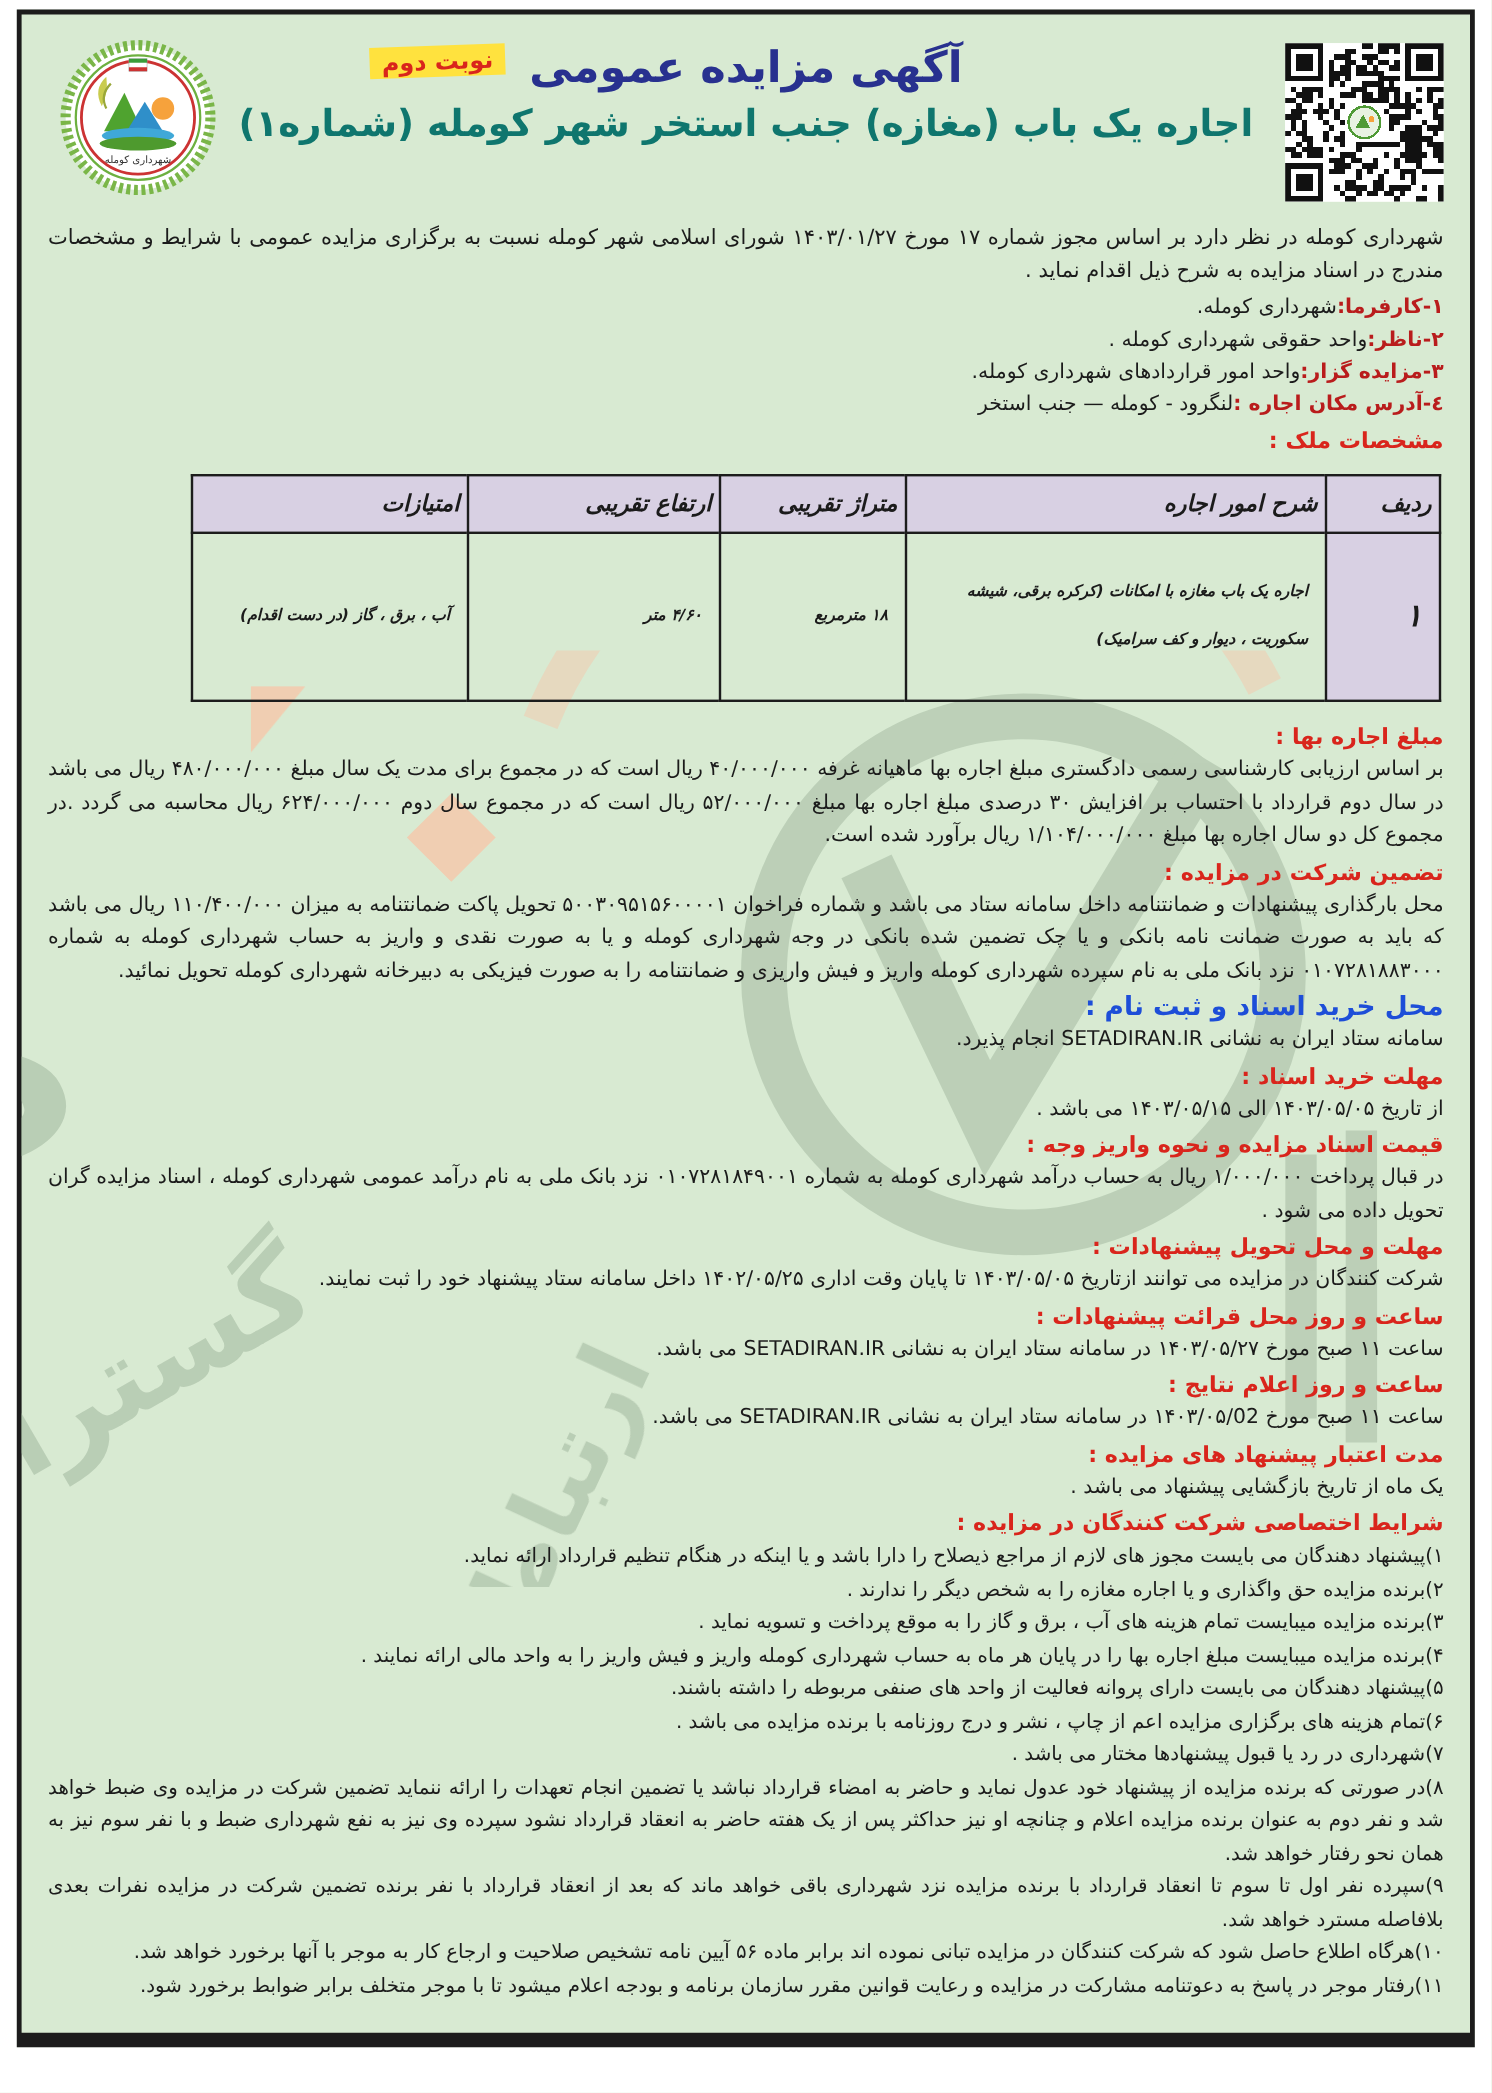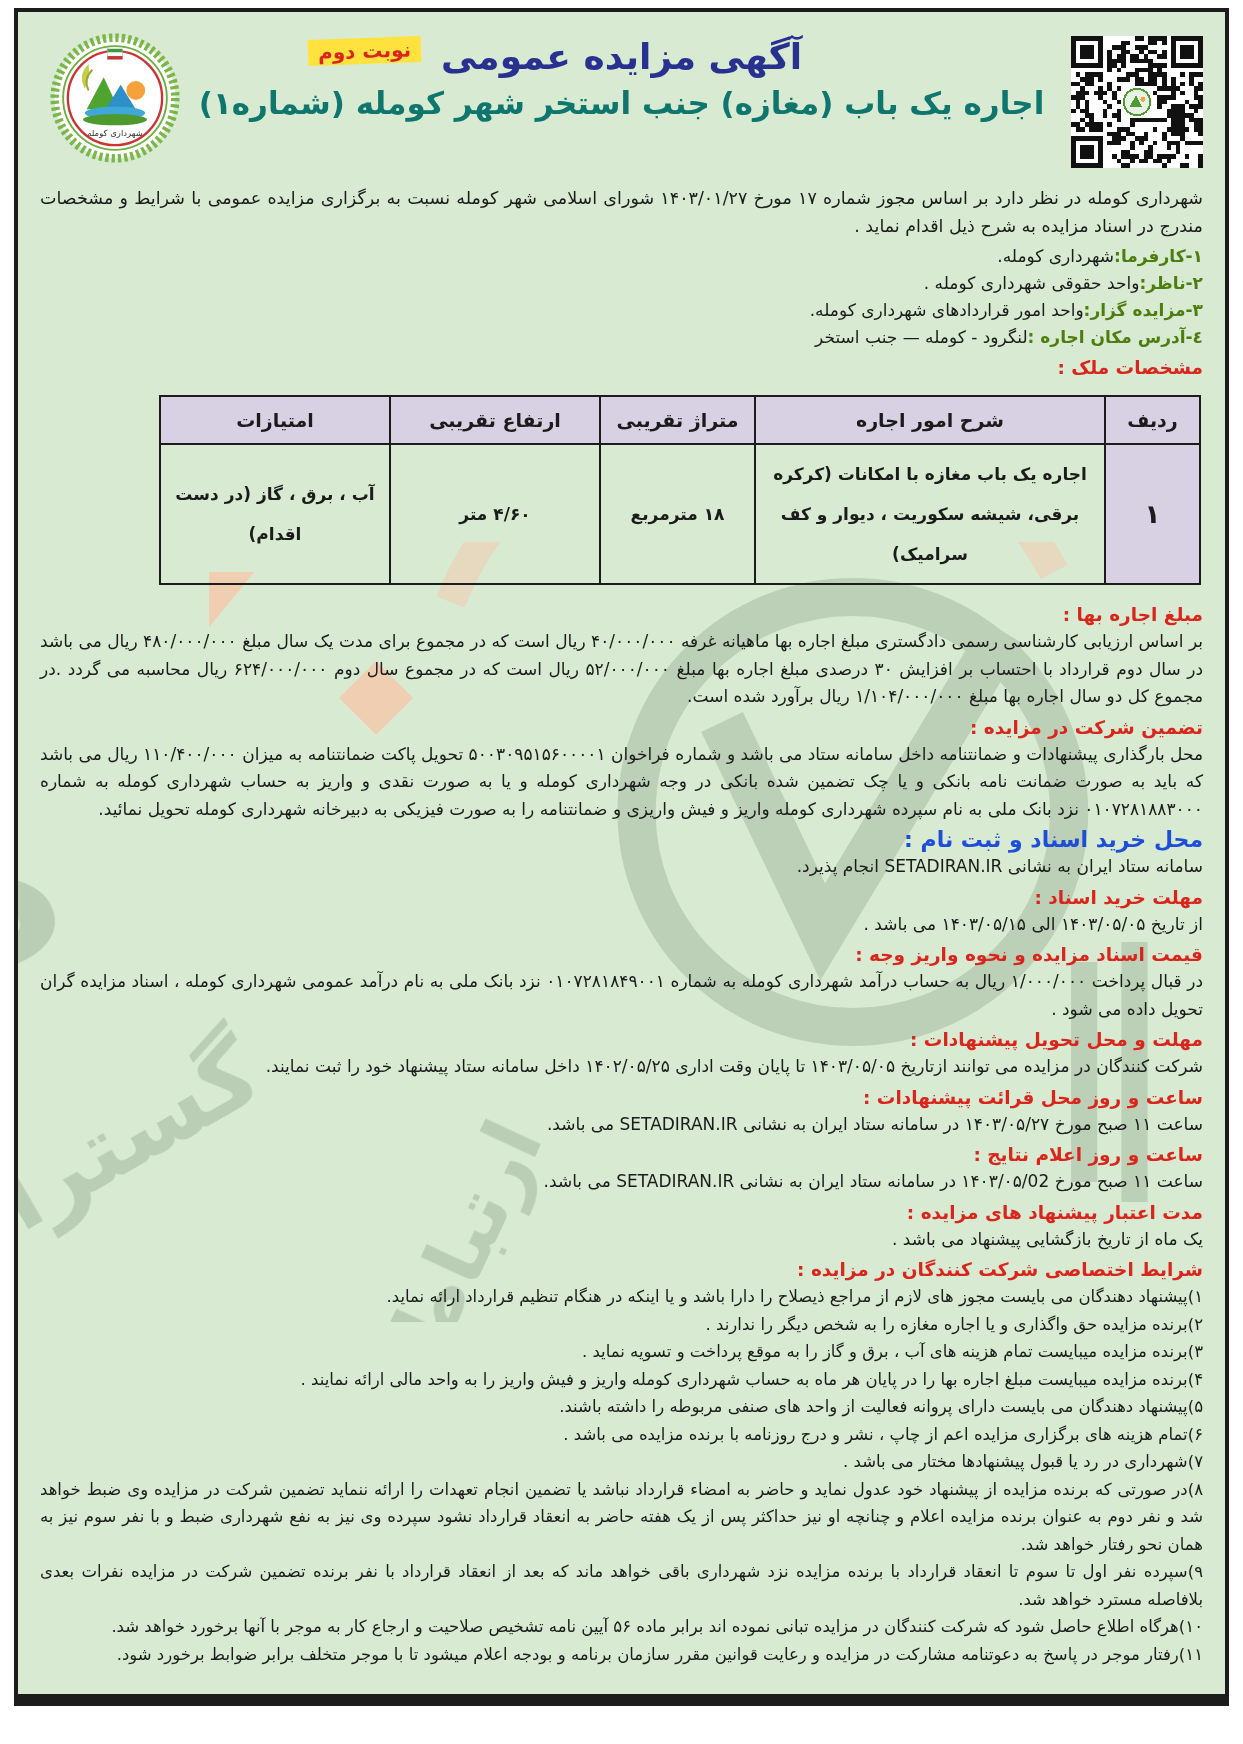--- a/index.html
+++ b/index.html
@@ -44,43 +44,43 @@
     color: #0f766e; font-weight: bold; font-size: 31px; margin-top: 6px;
   }
   .qr-box { width: 150px; display: flex; justify-content: flex-end; padding-top: 10px; }
 
   
   .intro {
     font-size: 17.5px; line-height: 28px; text-align: justify; margin-top: 6px;
   }
   .info-list { margin-top: 3px; }
   .info-item { font-size: 17px; line-height: 27px; }
-  .info-item .lbl { color: #4d7c0f; font-weight: bold; }
+  .info-item .lbl { color: #b91c1c; font-weight: bold; }
   .red-heading {
     color: #d9251c; font-weight: bold; font-size: 18.5px; line-height: 27px; margin-top: 3px;
   }
   .black-heading {
     color: #1d4ed8; font-weight: bold; font-size: 22px; line-height: 27px; margin-top: 3px;
   }
   .section-body { font-size: 17px; line-height: 27.5px; text-align: justify; }
 
   
   .spec-table {
     border-collapse: collapse; margin: 14px 0 16px 0;
     margin-left: auto; margin-right: 0;
     width: 1040px; margin-right: 2px;
     table-layout: fixed;
   }
   .spec-table th, .spec-table td {
-    border: 2px solid #1c1c1c; text-align: center; vertical-align: middle;
+    border: 2px solid #1c1c1c; text-align: right; vertical-align: middle; font-style: italic;
   }
   .spec-table th {
     background: #d8d0e3; font-size: 19px; font-weight: bold; height: 48px; padding: 4px 6px;
   }
-  .spec-table td { height: 140px; font-size: 17px; font-weight: bold; padding: 6px 14px; line-height: 40px; }
+  .spec-table td { height: 140px; font-size: 13px; font-weight: bold; padding: 6px 14px; line-height: 40px; }
   .spec-table td.row-no { background: #d8d0e3; font-size: 26px; }
   .col-rowno { width: 95px; }
   .col-desc  { width: 350px; }
   .col-area  { width: 155px; }
   .col-height{ width: 210px; }
   .col-priv  { width: 230px; }
 
   
   .condition { font-size: 16.5px; line-height: 27.5px; text-align: justify; }
 

